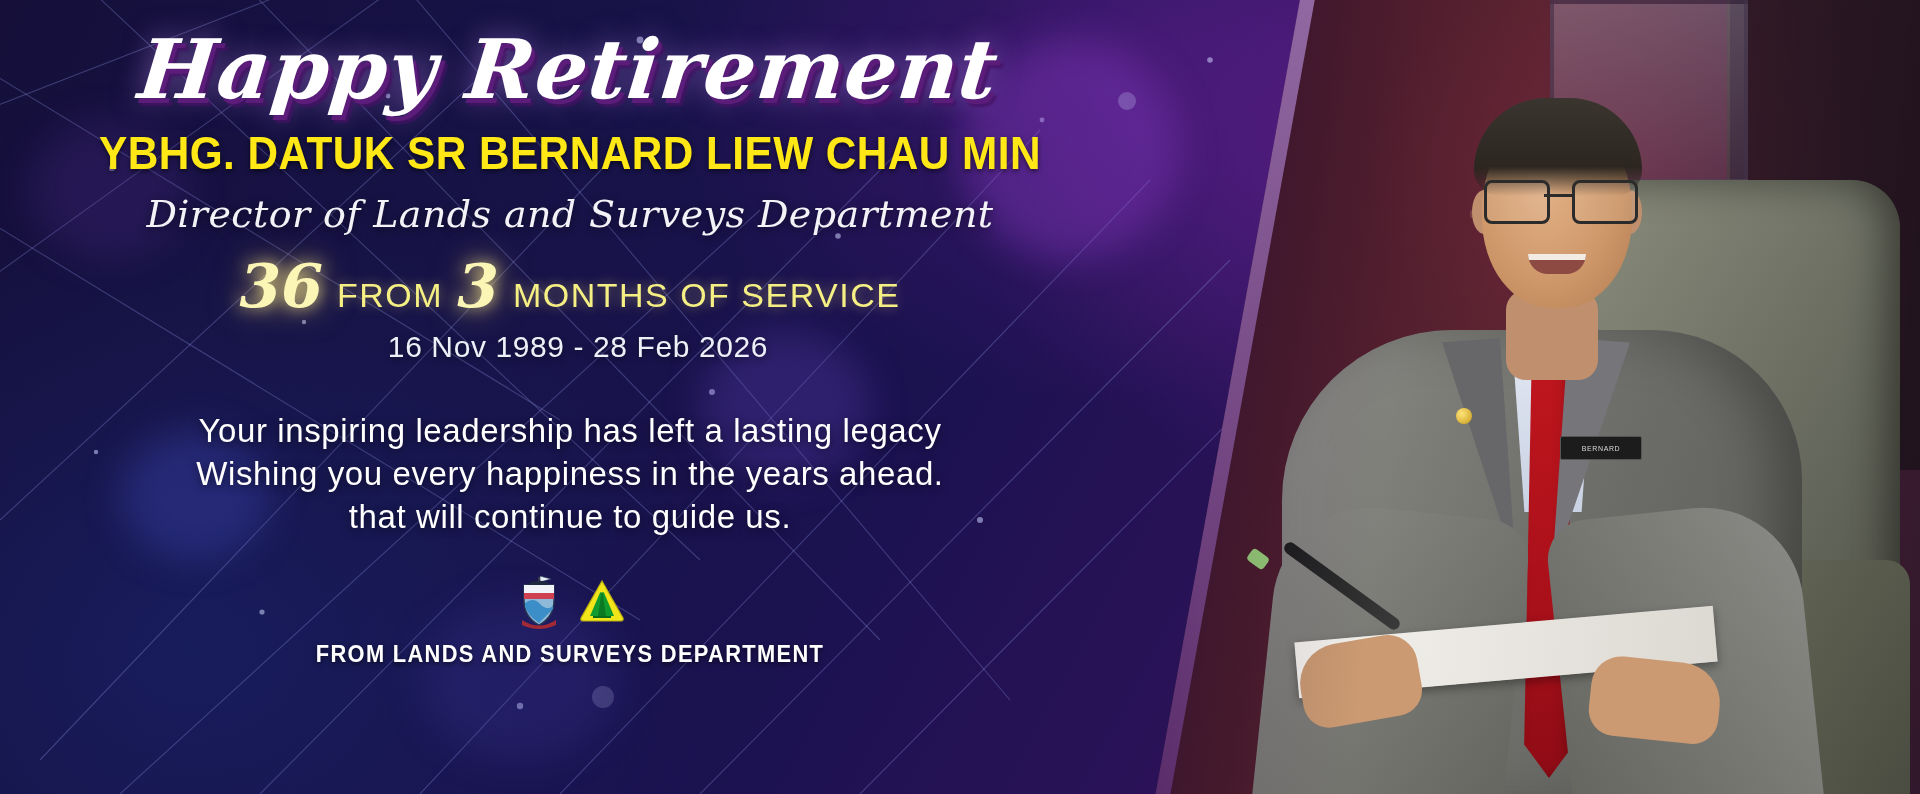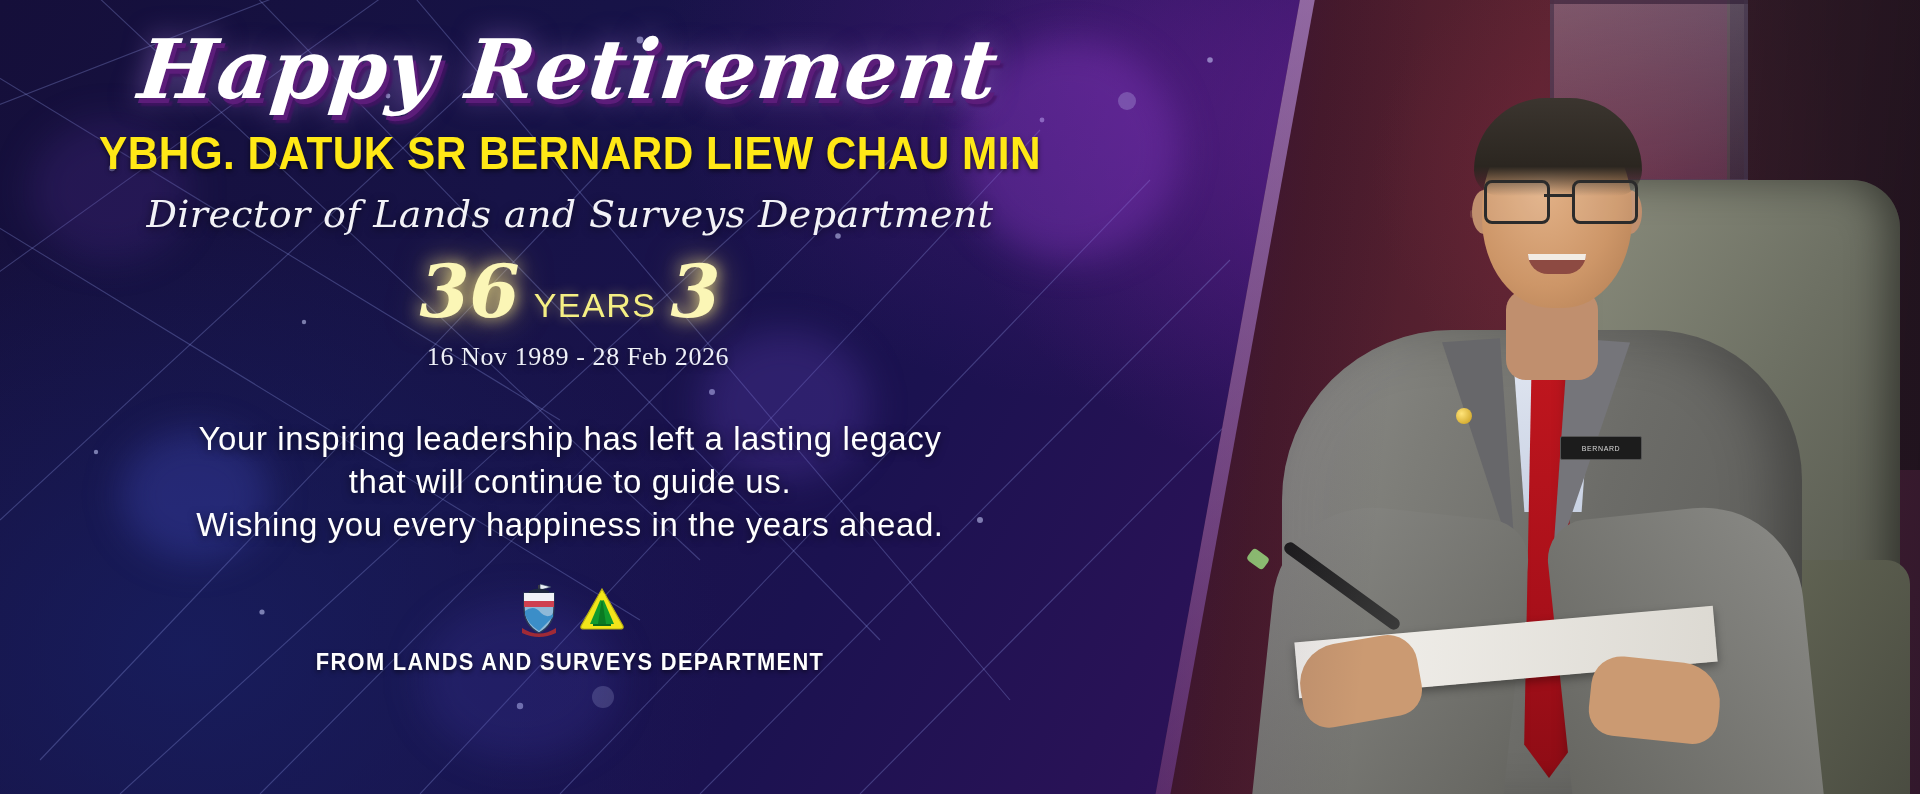--- a/index.html
+++ b/index.html
@@ -308,38 +308,38 @@
     display: flex;
     align-items: baseline;
     justify-content: center;
     gap: 14px;
     color: #f4ee7c;
   }
   .service-num {
     font-family: "DejaVu Serif", serif;
     font-style: italic;
     font-weight: 700;
-    font-size: 72px;
+    font-size: 60px;
     line-height: 1;
     color: #fbf6b6;
     text-shadow: 0 0 16px rgba(255,240,140,0.85), 0 0 34px rgba(255,220,90,0.55);
   }
   .service-word {
     font-family: "Liberation Sans", sans-serif;
     font-weight: 400;
     font-size: 34px;
     letter-spacing: 1.5px;
     color: #f5ef84;
     text-shadow: 0 0 12px rgba(255,235,120,0.45);
   }
 
   .date-range {
     margin: 14px 0 0 16px;
-    font-family: Liberation Serif, serif;
-    font-size: 26px;
+    font-family: Liberation Sans, sans-serif;
+    font-size: 30px;
     color: #eef0f8;
     letter-spacing: 0.6px;
     text-shadow: 0 2px 6px rgba(0,0,0,0.5);
   }
 
   .message {
     margin: 46px 0 0 0;
     font-family: Liberation Sans, sans-serif;
     font-size: 33px;
     line-height: 1.30;
@@ -475,30 +475,31 @@
   <div class="content">
 
     <h1 class="title-script">Happy Retirement</h1>
 
     <div class="honoree">YBHG. DATUK SR BERNARD LIEW CHAU MIN</div>
 
     <div class="position">Director of Lands and Surveys Department</div>
 
     <div class="service-line">
       <span class="service-num">36</span>
-      <span class="service-word">YEARS</span>
+      <span class="service-word">FROM</span>
       <span class="service-num">3</span>
+      <span class="service-word">MONTHS OF SERVICE</span>
     </div>
 
     <div class="date-range">16 Nov 1989 -  28 Feb 2026</div>
 
     <div class="message">
       <div>Your inspiring leadership has left a lasting legacy</div>
+      <div>Wishing you every happiness in the years ahead.</div>
       <div>that will continue to guide us.</div>
-      <div>Wishing you every happiness in the years ahead.</div>
     </div>
 
     <div class="logos">
       <svg class="logo-crest" viewBox="0 0 48 56">
         <path d="M9 27 L9 12 L39 12 L39 27 Q39 44 24 52 Q9 44 9 27 Z" fill="#8fb9d8" stroke="#2a3a56" stroke-width="1.4"></path>
         <path d="M9 12 L39 12 L39 20 L9 20 Z" fill="#f0f3f7"></path>
         <path d="M9 20 L39 20 L39 26 L9 26 Z" fill="#cf4050"></path>
         <path d="M10 30 Q19 23 26 32 Q32 38 38 33 L38 36 Q24 50 24 50 Q12 42 10 33 Z" fill="#3b8ec8"></path>
         <path d="M23 4 L25 4 L25 12 L23 12 Z" fill="#3a3a44"></path>
         <path d="M25 3 L36 6 L25 9 Z" fill="#e8eef6" stroke="#2a3a56" stroke-width="0.6"></path>

